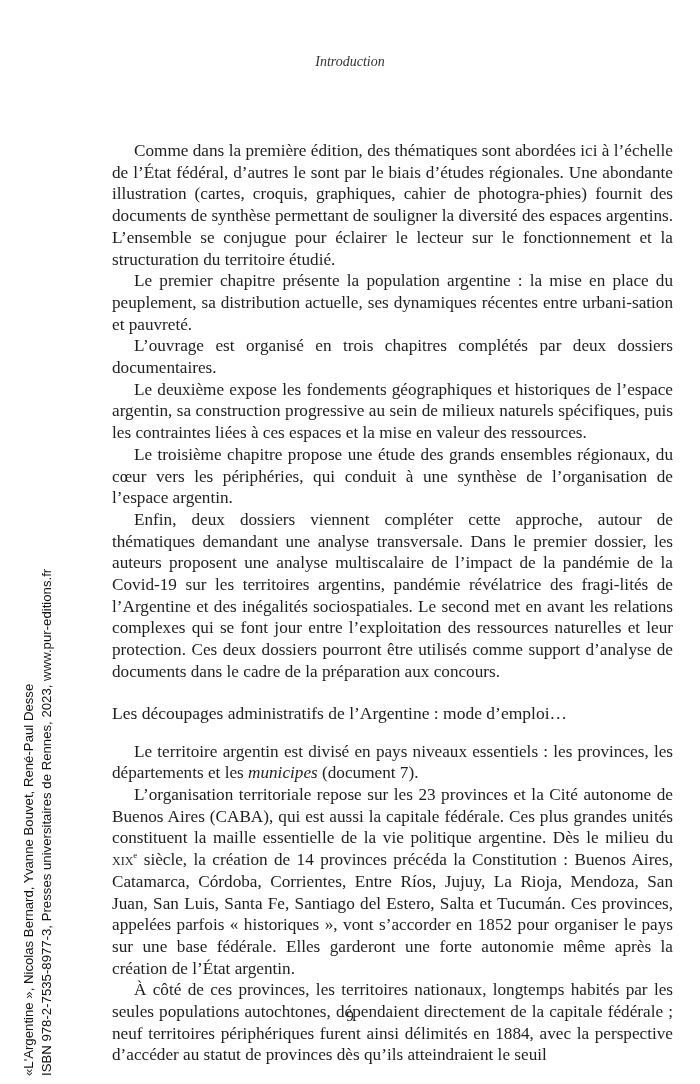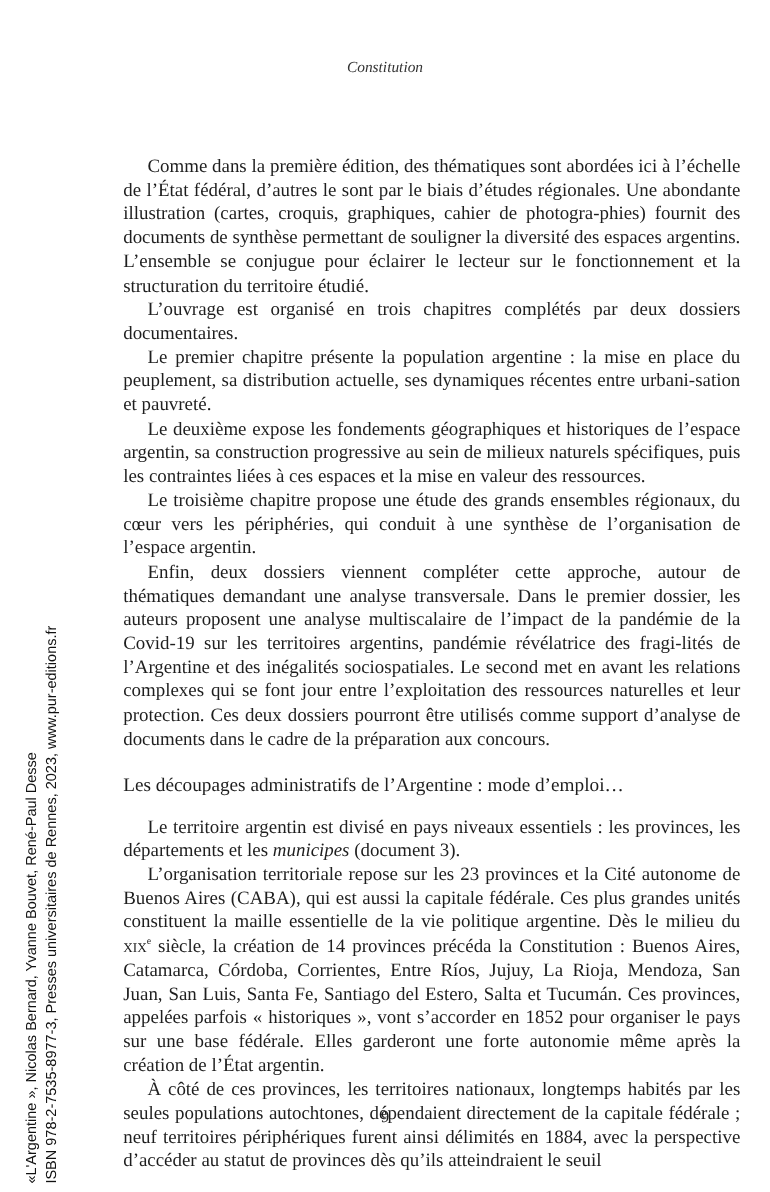--- a/index.html
+++ b/index.html
@@ -32,33 +32,33 @@
     font-family:"Liberation Sans", "DejaVu Sans", sans-serif;
     font-size:13.2px; line-height:18px; color:#111; white-space:nowrap;
   }
   .side-credit div { display:block; }
   .sup { font-size:9px; vertical-align:super; line-height:0; }
   .sc { font-variant:small-caps; }
 </style>
 </head>
 <body>
 
-<div class="running-head">Constitution</div>
+<div class="running-head">Introduction</div>
 
 <div class="text-block">
   <p>Comme dans la première édition, des thématiques sont abordées ici à l’échelle de l’État fédéral, d’autres le sont par le biais d’études régionales. Une abondante illustration (cartes, croquis, graphiques, cahier de photogra-phies) fournit des documents de synthèse permettant de souligner la diversité des espaces argentins. L’ensemble se conjugue pour éclairer le lecteur sur le fonctionnement et la structuration du territoire étudié.</p>
+  <p>Le premier chapitre présente la population argentine : la mise en place du peuplement, sa distribution actuelle, ses dynamiques récentes entre urbani-sation et pauvreté.</p>
   <p>L’ouvrage est organisé en trois chapitres complétés par deux dossiers documentaires.</p>
-  <p>Le premier chapitre présente la population argentine : la mise en place du peuplement, sa distribution actuelle, ses dynamiques récentes entre urbani-sation et pauvreté.</p>
   <p>Le deuxième expose les fondements géographiques et historiques de l’espace argentin, sa construction progressive au sein de milieux naturels spécifiques, puis les contraintes liées à ces espaces et la mise en valeur des ressources.</p>
   <p>Le troisième chapitre propose une étude des grands ensembles régionaux, du cœur vers les périphéries, qui conduit à une synthèse de l’organisation de l’espace argentin.</p>
   <p>Enfin, deux dossiers viennent compléter cette approche, autour de thématiques demandant une analyse transversale. Dans le premier dossier, les auteurs proposent une analyse multiscalaire de l’impact de la pandémie de la Covid-19 sur les territoires argentins, pandémie révélatrice des fragi-lités de l’Argentine et des inégalités sociospatiales. Le second met en avant les relations complexes qui se font jour entre l’exploitation des ressources naturelles et leur protection. Ces deux dossiers pourront être utilisés comme support d’analyse de documents dans le cadre de la préparation aux concours.</p>
 
   <h2 class="section-title">Les découpages administratifs de l’Argentine : mode d’emploi…</h2>
 
-  <p><span>Le territoire argentin est divisé en pays niveaux essentiels : les provinces, les départements et les </span><em>municipes</em><span> (document 3).</span></p>
+  <p><span>Le territoire argentin est divisé en pays niveaux essentiels : les provinces, les départements et les </span><em>municipes</em><span> (document 7).</span></p>
 
   <p><span>L’organisation territoriale repose sur les 23 provinces et la Cité autonome de Buenos Aires (CABA), qui est aussi la capitale fédérale. Ces plus grandes unités constituent la maille essentielle de la vie politique argentine. Dès le milieu du </span><span class="sc">xix</span><span class="sup">e</span><span> siècle, la création de 14 provinces précéda la Constitution : Buenos Aires, Catamarca, Córdoba, Corrientes, Entre Ríos, Jujuy, La Rioja, Mendoza, San Juan, San Luis, Santa Fe, Santiago del Estero, Salta et Tucumán. Ces provinces, appelées parfois « historiques », vont s’accorder en 1852 pour organiser le pays sur une base fédérale. Elles garderont une forte autonomie même après la création de l’État argentin.</span></p>
 
   <p>À côté de ces provinces, les territoires nationaux, longtemps habités par les seules populations autochtones, dépendaient directement de la capitale fédérale ; neuf territoires périphériques furent ainsi délimités en 1884, avec la perspective d’accéder au statut de provinces dès qu’ils atteindraient le seuil</p>
 </div>
 
 <div class="folio">9</div>
 
 <div class="side-credit">
   <div>«L'Argentine », Nicolas Bernard, Yvanne Bouvet, René-Paul Desse</div>

